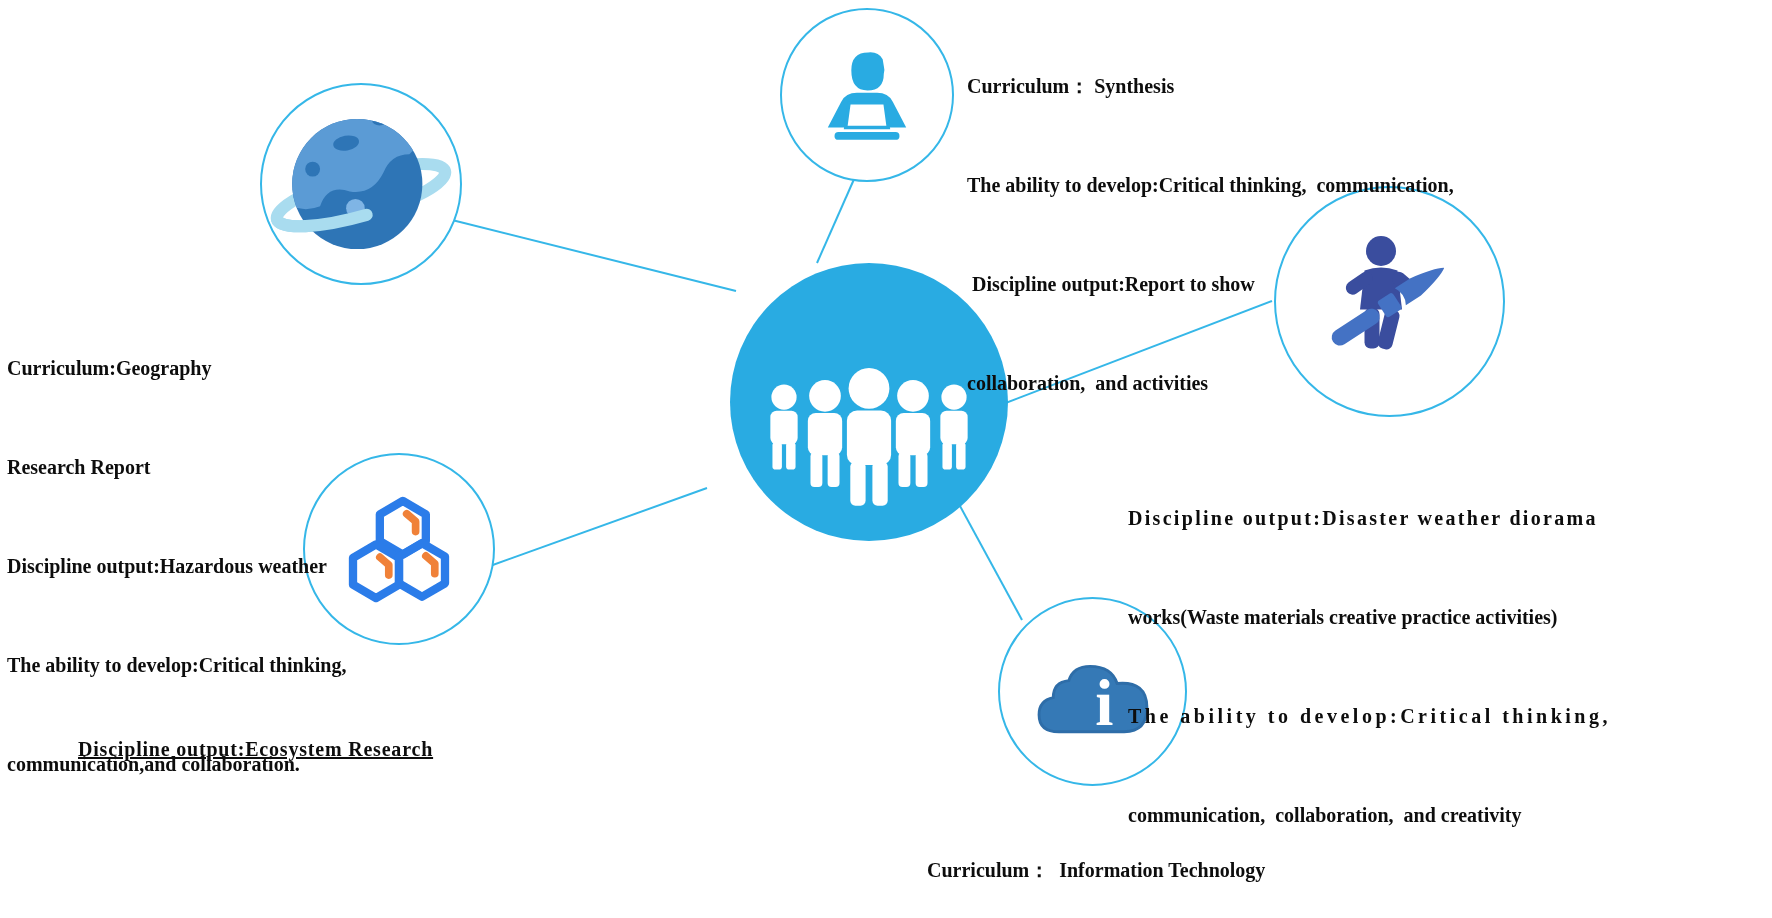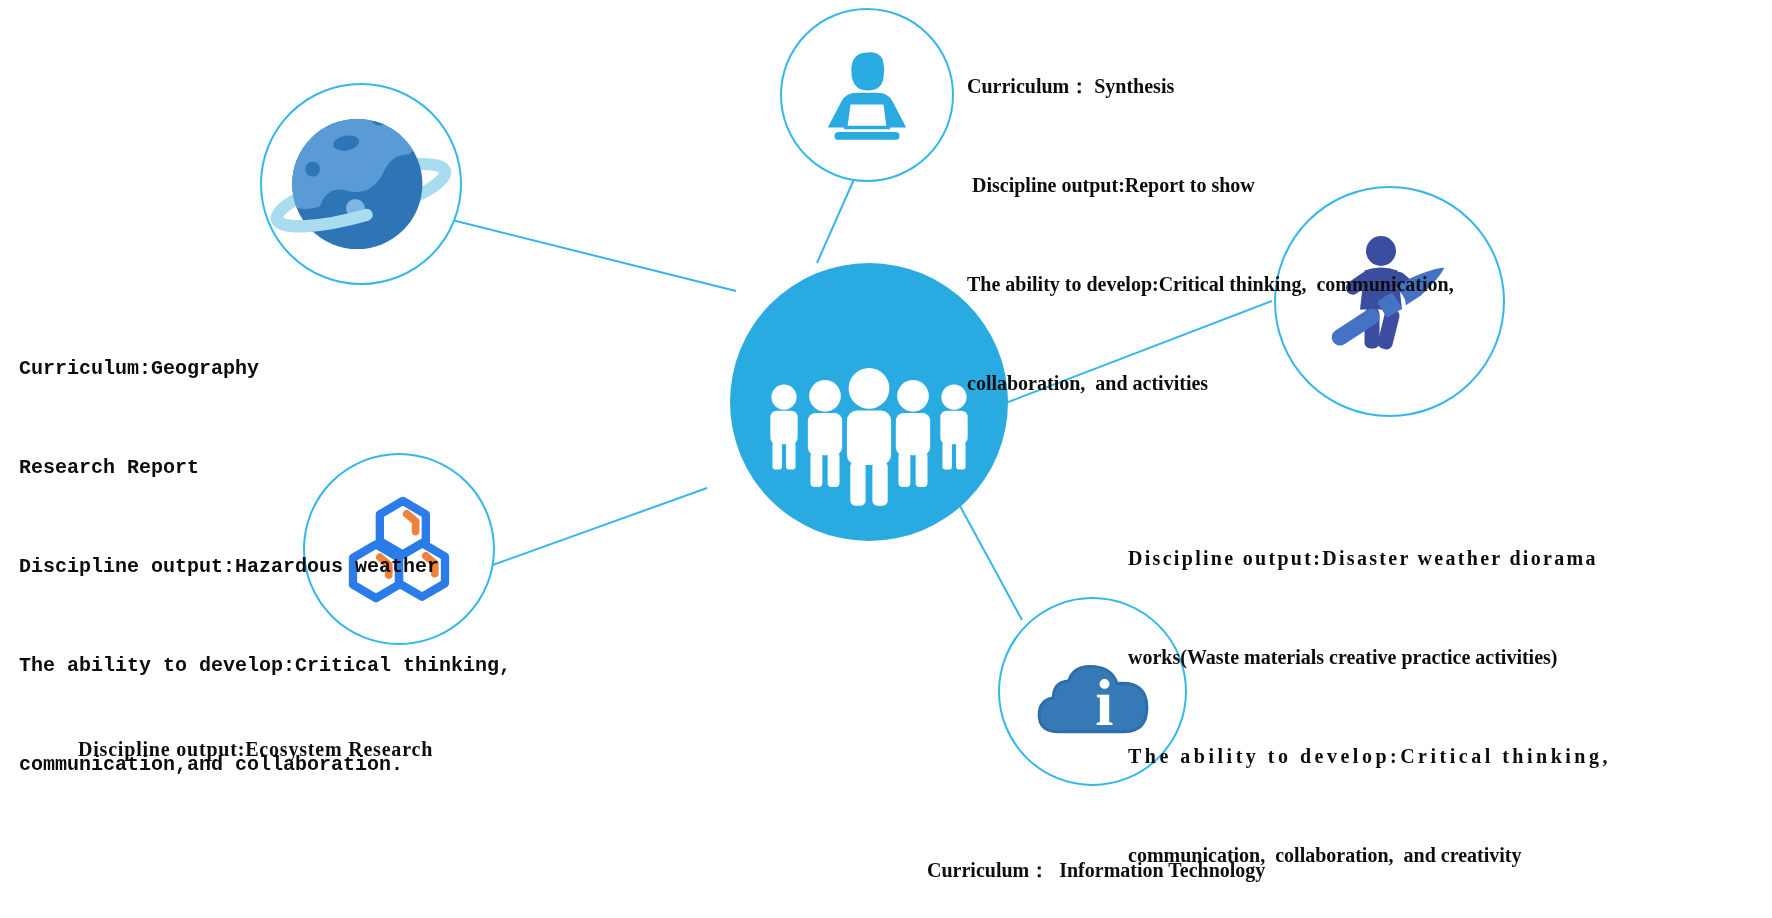--- a/index.html
+++ b/index.html
@@ -27,23 +27,23 @@
   .node{
     position:absolute;border-radius:50%;
     display:flex;align-items:center;justify-content:center;
   }
   .ring{background:#fff;border:2px solid var(--outline);}
   .hub{background:var(--accent);}
   .tb{
     position:absolute;font-weight:bold;color:var(--text);
     font-size:20px;line-height:33px;white-space:pre;
   }
-  .ls-a{letter-spacing:2.3px;margin-top:40px;}
+  .ls-a{letter-spacing:2.3px;}
   .ls-b{letter-spacing:3.5px;}
-  .ls-c{letter-spacing:0.8px;}
+  .ls-c{letter-spacing:0.8px;text-decoration:underline;}
 </style>
 </head>
 <body>
 
 <div class="stage">
 
   <svg class="links" xmlns="http://www.w3.org/2000/svg">
     <line x1="855" y1="177" x2="817" y2="263"></line>
     <line x1="440" y1="217" x2="736" y2="291"></line>
     <line x1="490" y1="566" x2="707" y2="488"></line>
@@ -163,26 +163,26 @@
 
   <div class="node ring" style="left:998px;top:597px;width:185px;height:185px;">
     <svg width="142" height="114" viewBox="0 0 100 80" xmlns="http://www.w3.org/2000/svg">
       <path d="M26 68 Q12 68 12 56 Q12 46 22 44 Q22 33 33 32 Q36 22 48 22 Q63 22 67 34 Q88 32 88 51 Q88 68 72 68 Z" fill="var(--cloud-blue)" stroke="var(--cloud-edge)" stroke-width="2"></path>
       <text x="58" y="63" text-anchor="middle" font-family="'Liberation Serif', serif" font-weight="bold" font-size="46" fill="#ffffff">i</text>
     </svg>
   </div>
 
   <div class="tb" style="left:967px;top:4px;">
     <div class="tl">Curriculum： Synthesis</div>
+    <div class="tl">The ability to develop:Critical thinking,  communication,</div>
     <div class="tl"> Discipline output:Report to show</div>
-    <div class="tl">The ability to develop:Critical thinking,  communication,</div>
     <div class="tl">collaboration,  and activities</div>
   </div>
 
-  <div class="tb" style="left:19px;top:286px;font-family:Liberation Mono, monospace;">
+  <div class="tb" style="left:7px;top:286px;">
     <div class="tl">Curriculum:Geography</div>
     <div class="tl">Research Report</div>
     <div class="tl">Discipline output:Hazardous weather</div>
     <div class="tl">The ability to develop:Critical thinking,</div>
     <div class="tl">communication,and collaboration.</div>
   </div>
 
   <div class="tb" style="left:78px;top:667px;">
     <div class="tl ls-c">Discipline output:Ecosystem Research</div>
     

